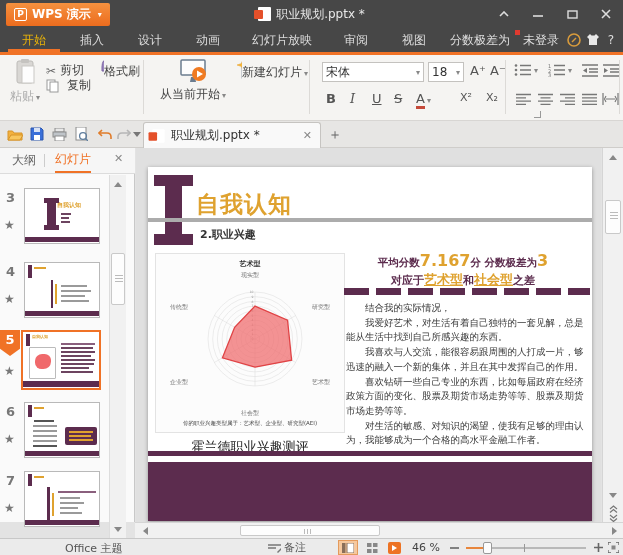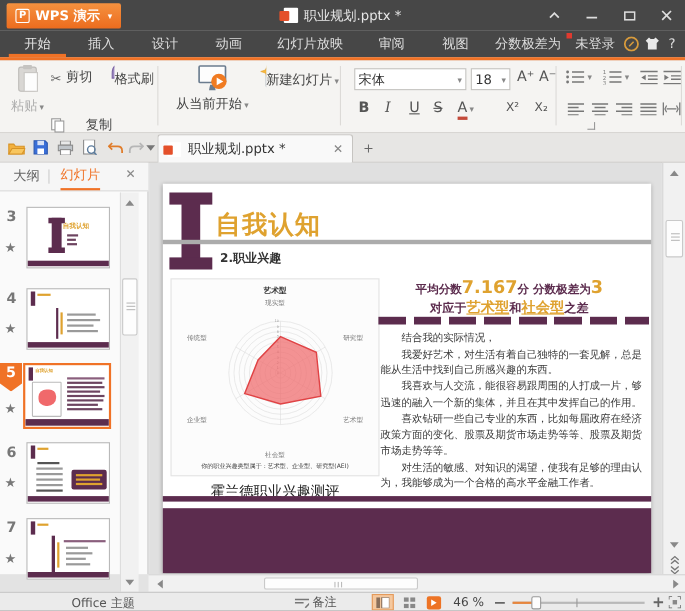--- a/index.html
+++ b/index.html
@@ -11,21 +11,21 @@
   .appbtn{position:absolute;left:6px;top:3px;height:23px;padding:0 8px;background:linear-gradient(#F5913F,#EC6C1E);border-radius:2px;color:#fff;font-weight:bold;font-size:12px;display:flex;align-items:center;gap:5px}
   .appbtn .plogo{width:13px;height:13px;border:1.5px solid #fff;border-radius:2px;font-size:9px;font-weight:bold;line-height:10px;text-align:center}
   .doc-title{position:absolute;left:0;right:0;top:0;height:28px;display:flex;align-items:center;justify-content:center;gap:5px;color:#E8E8E8;font-size:12px}
   .ppticon{width:13px;height:14px;background:#fff;border-radius:1px;position:relative}
   .ppticon:before{content:"";position:absolute;left:-4px;top:3px;width:9px;height:9px;background:#E4502A;border-radius:1px}
   .winbtns{position:absolute;right:4px;top:0;height:28px;display:flex;align-items:center;gap:8px}
   .winbtn{width:26px;height:20px;display:flex;align-items:center;justify-content:center;cursor:pointer}
   
   .menubar{position:absolute;left:0;top:28px;width:623px;height:24px;background:#474747}
   .menutab{position:absolute;top:0;height:24px;display:flex;align-items:center;justify-content:center;color:#DDD;font-size:12px;cursor:pointer}
-  .menutab.active{color:#e5e5e5}
+  .menutab.active{color:#eab308}
   .menutab.active:after{content:"";position:absolute;left:0;right:0;bottom:0;height:3px;background:#F07226}
   .accentline{position:absolute;left:0;top:52px;width:623px;height:3px;background:#F07226}
   
   .ribbon{position:absolute;left:0;top:55px;width:623px;height:66px;background:#F5F4F2;border-bottom:1px solid #D8D6D3}
   .rsep{position:absolute;top:5px;height:54px;width:1px;background:#DCDAD7}
   .rlabel{font-size:12px;color:#444;white-space:nowrap}
   .rlabel.dis{color:#ADADAD}
   .caret{font-size:8px;color:#888;margin-left:2px}
   .rbtn{display:flex;align-items:center;cursor:pointer}
   .selbox{position:absolute;height:20px;background:#fff;border:1px solid #C4C2BF;display:flex;align-items:center;padding:0 3px;font-size:12px;color:#333;justify-content:space-between;cursor:pointer}
@@ -168,21 +168,21 @@
           <rect x="3" y="2" width="16" height="22" rx="2" fill="#D9D7D4" stroke="#BDBBB8"></rect>
           <rect x="7" y="0" width="8" height="4" rx="1" fill="#C5C3C0"></rect>
           <rect x="8" y="7" width="12" height="17" fill="#FDFDFD" stroke="#C9C7C4"></rect>
         </svg>
       <span class="rlabel dis" style="margin-top:3px"><span>粘贴</span><span class="caret">▾</span></span>
     </div>
     <div class="abs rbtn" style="left:46px;top:7px;gap:4px">
       <span style="color:#666;font-size:12px">✂</span>
       <span class="rlabel">剪切</span>
     </div>
-    <div class="abs rbtn" style="left:46px;top:50px;gap:19px">
+    <div class="abs rbtn" style="left:46px;top:22px;gap:8px">
       <svg width="13" height="14">
           <rect x="1" y="1" width="8" height="10" fill="#fff" stroke="#999"></rect>
           <rect x="4" y="3" width="8" height="10" fill="#fff" stroke="#999"></rect>
         </svg>
       <span class="rlabel">复制</span>
     </div>
     <div class="abs rbtn" style="left:96px;top:2px;width:44px;">
       <svg width="24" height="26">
           <path d="M6 10 Q6 2 12 2 Q18 2 18 10 L18 14 L6 14 Z" fill="#9C86C0" stroke="#7B64A4"></path>
           <rect x="10" y="14" width="4" height="9" fill="#8A74B2"></rect>

